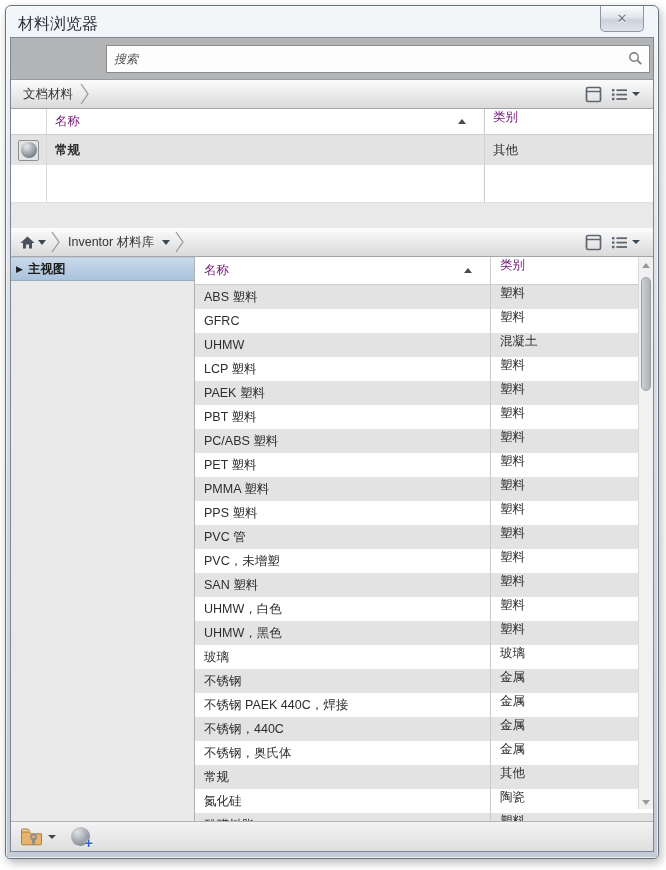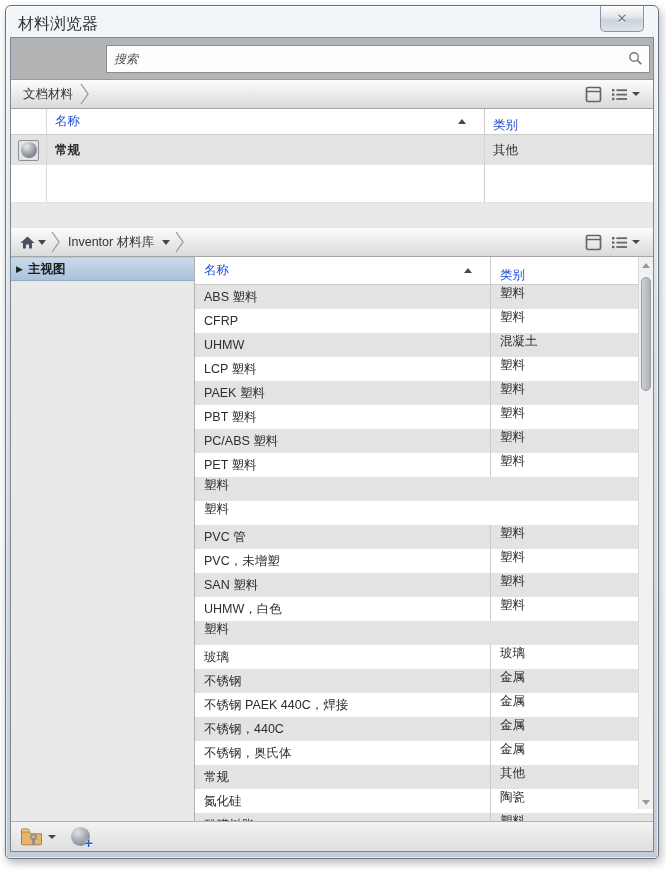--- a/index.html
+++ b/index.html
@@ -41,22 +41,22 @@
   
   .crumb{height:29px;flex:0 0 29px;background:linear-gradient(180deg,#fcfcfc,#dadada);
     border-bottom:1px solid #a5a5a5;display:flex;align-items:center;padding:0 7px;box-sizing:border-box;}
   .crumb-label{font-size:12.5px;color:#333;margin:0 5px;cursor:default;}
   .chev{display:flex;margin:0 2px;}
   .dd{width:0;height:0;border-left:4px solid transparent;border-right:4px solid transparent;
     border-top:5px solid #3e4853;margin:0 3px;}
   .crumb-right{margin-left:auto;display:flex;align-items:center;gap:9px;padding-right:3px;}
   .tool-btn{display:flex;align-items:center;cursor:pointer;}
   
-  .hdr{display:flex;background:#fff;border-bottom:1px solid #cdcdcd;align-items:flex-end;
-    font-size:12.5px;color:#1d4ed8;box-sizing:border-box;}
+  .hdr{display:flex;background:#fff;border-bottom:1px solid #cdcdcd;align-items:flex-start;
+    font-size:12.5px;color:#701a75;box-sizing:border-box;}
   .sortA{width:0;height:0;border-left:4px solid transparent;border-right:4px solid transparent;
     border-bottom:5px solid #4a4a4a;margin-left:auto;margin-right:18px;}
   
   .t1-hdr{height:26px;flex:0 0 26px;}
   .t1-icon{width:36px;align-self:stretch;border-right:1px solid #d8d8d8;display:flex;
     align-items:center;justify-content:center;box-sizing:border-box;}
   .t1-name{flex:1;display:flex;align-items:center;padding-left:8px;align-self:stretch;
     border-right:1px solid #cbcbcb;box-sizing:border-box;}
   .t1-cat{width:168px;padding-left:8px;box-sizing:border-box;}
   .t1-row{height:30px;flex:0 0 30px;display:flex;align-items:center;background:#e3e3e3;
@@ -239,21 +239,21 @@
           <div class="t2-cat">
             <span>类别</span>
           </div>
         </div>
         <div class="lrows">
             <div class="lrow alt">
               <div class="lc-name">ABS 塑料</div>
               <div class="lc-cat">塑料</div>
             </div>
             <div class="lrow">
-              <div class="lc-name">CFRP</div>
+              <div class="lc-name">GFRC</div>
               <div class="lc-cat">塑料</div>
             </div>
             <div class="lrow alt">
               <div class="lc-name">UHMW</div>
               <div class="lc-cat">混凝土</div>
             </div>
             <div class="lrow">
               <div class="lc-name">LCP 塑料</div>
               <div class="lc-cat">塑料</div>
             </div>
@@ -267,42 +267,45 @@
             </div>
             <div class="lrow alt">
               <div class="lc-name">PC/ABS 塑料</div>
               <div class="lc-cat">塑料</div>
             </div>
             <div class="lrow">
               <div class="lc-name">PET 塑料</div>
               <div class="lc-cat">塑料</div>
             </div>
             <div class="lrow alt">
-              <div class="lc-cat">塑料</div>
-            </div>
-            <div class="lrow">
+              <div class="lc-name">PMMA 塑料</div>
+              <div class="lc-cat">塑料</div>
+            </div>
+            <div class="lrow">
+              <div class="lc-name">PPS 塑料</div>
               <div class="lc-cat">塑料</div>
             </div>
             <div class="lrow alt">
               <div class="lc-name">PVC 管</div>
               <div class="lc-cat">塑料</div>
             </div>
             <div class="lrow">
               <div class="lc-name">PVC，未增塑</div>
               <div class="lc-cat">塑料</div>
             </div>
             <div class="lrow alt">
               <div class="lc-name">SAN 塑料</div>
               <div class="lc-cat">塑料</div>
             </div>
             <div class="lrow">
               <div class="lc-name">UHMW，白色</div>
               <div class="lc-cat">塑料</div>
             </div>
             <div class="lrow alt">
+              <div class="lc-name">UHMW，黑色</div>
               <div class="lc-cat">塑料</div>
             </div>
             <div class="lrow">
               <div class="lc-name">玻璃</div>
               <div class="lc-cat">玻璃</div>
             </div>
             <div class="lrow alt">
               <div class="lc-name">不锈钢</div>
               <div class="lc-cat">金属</div>
             </div>

